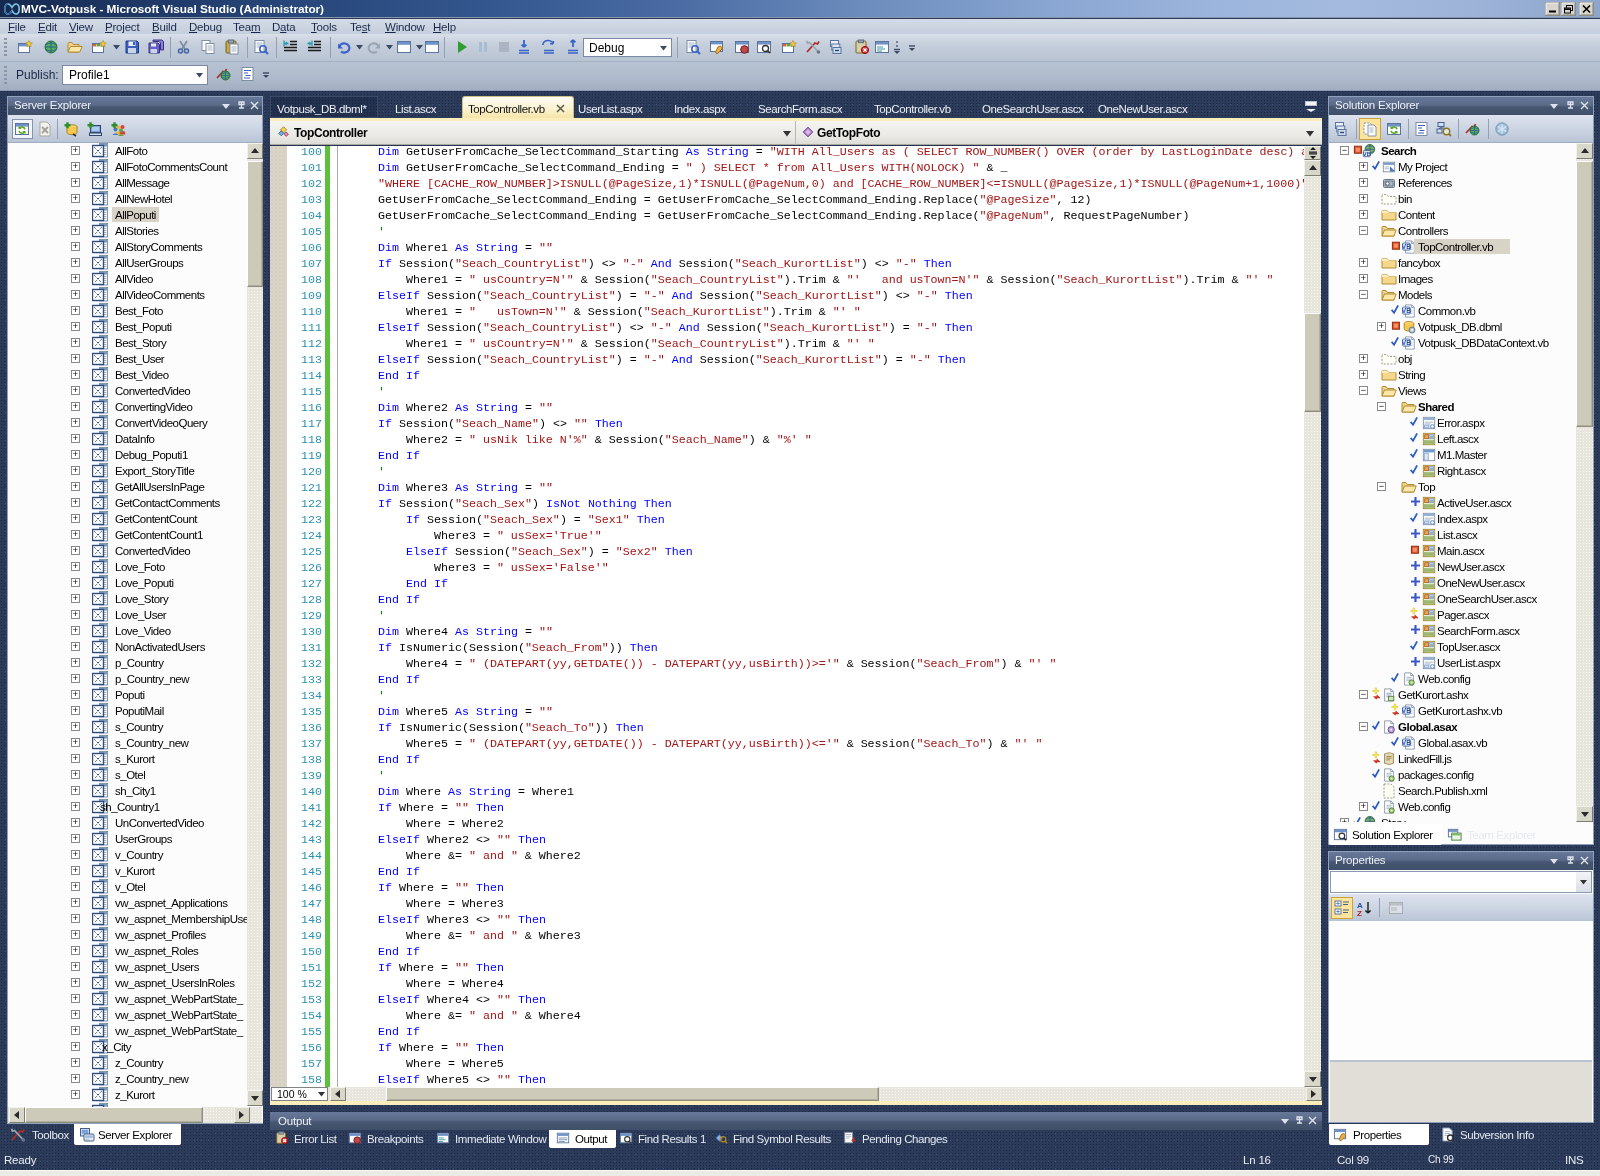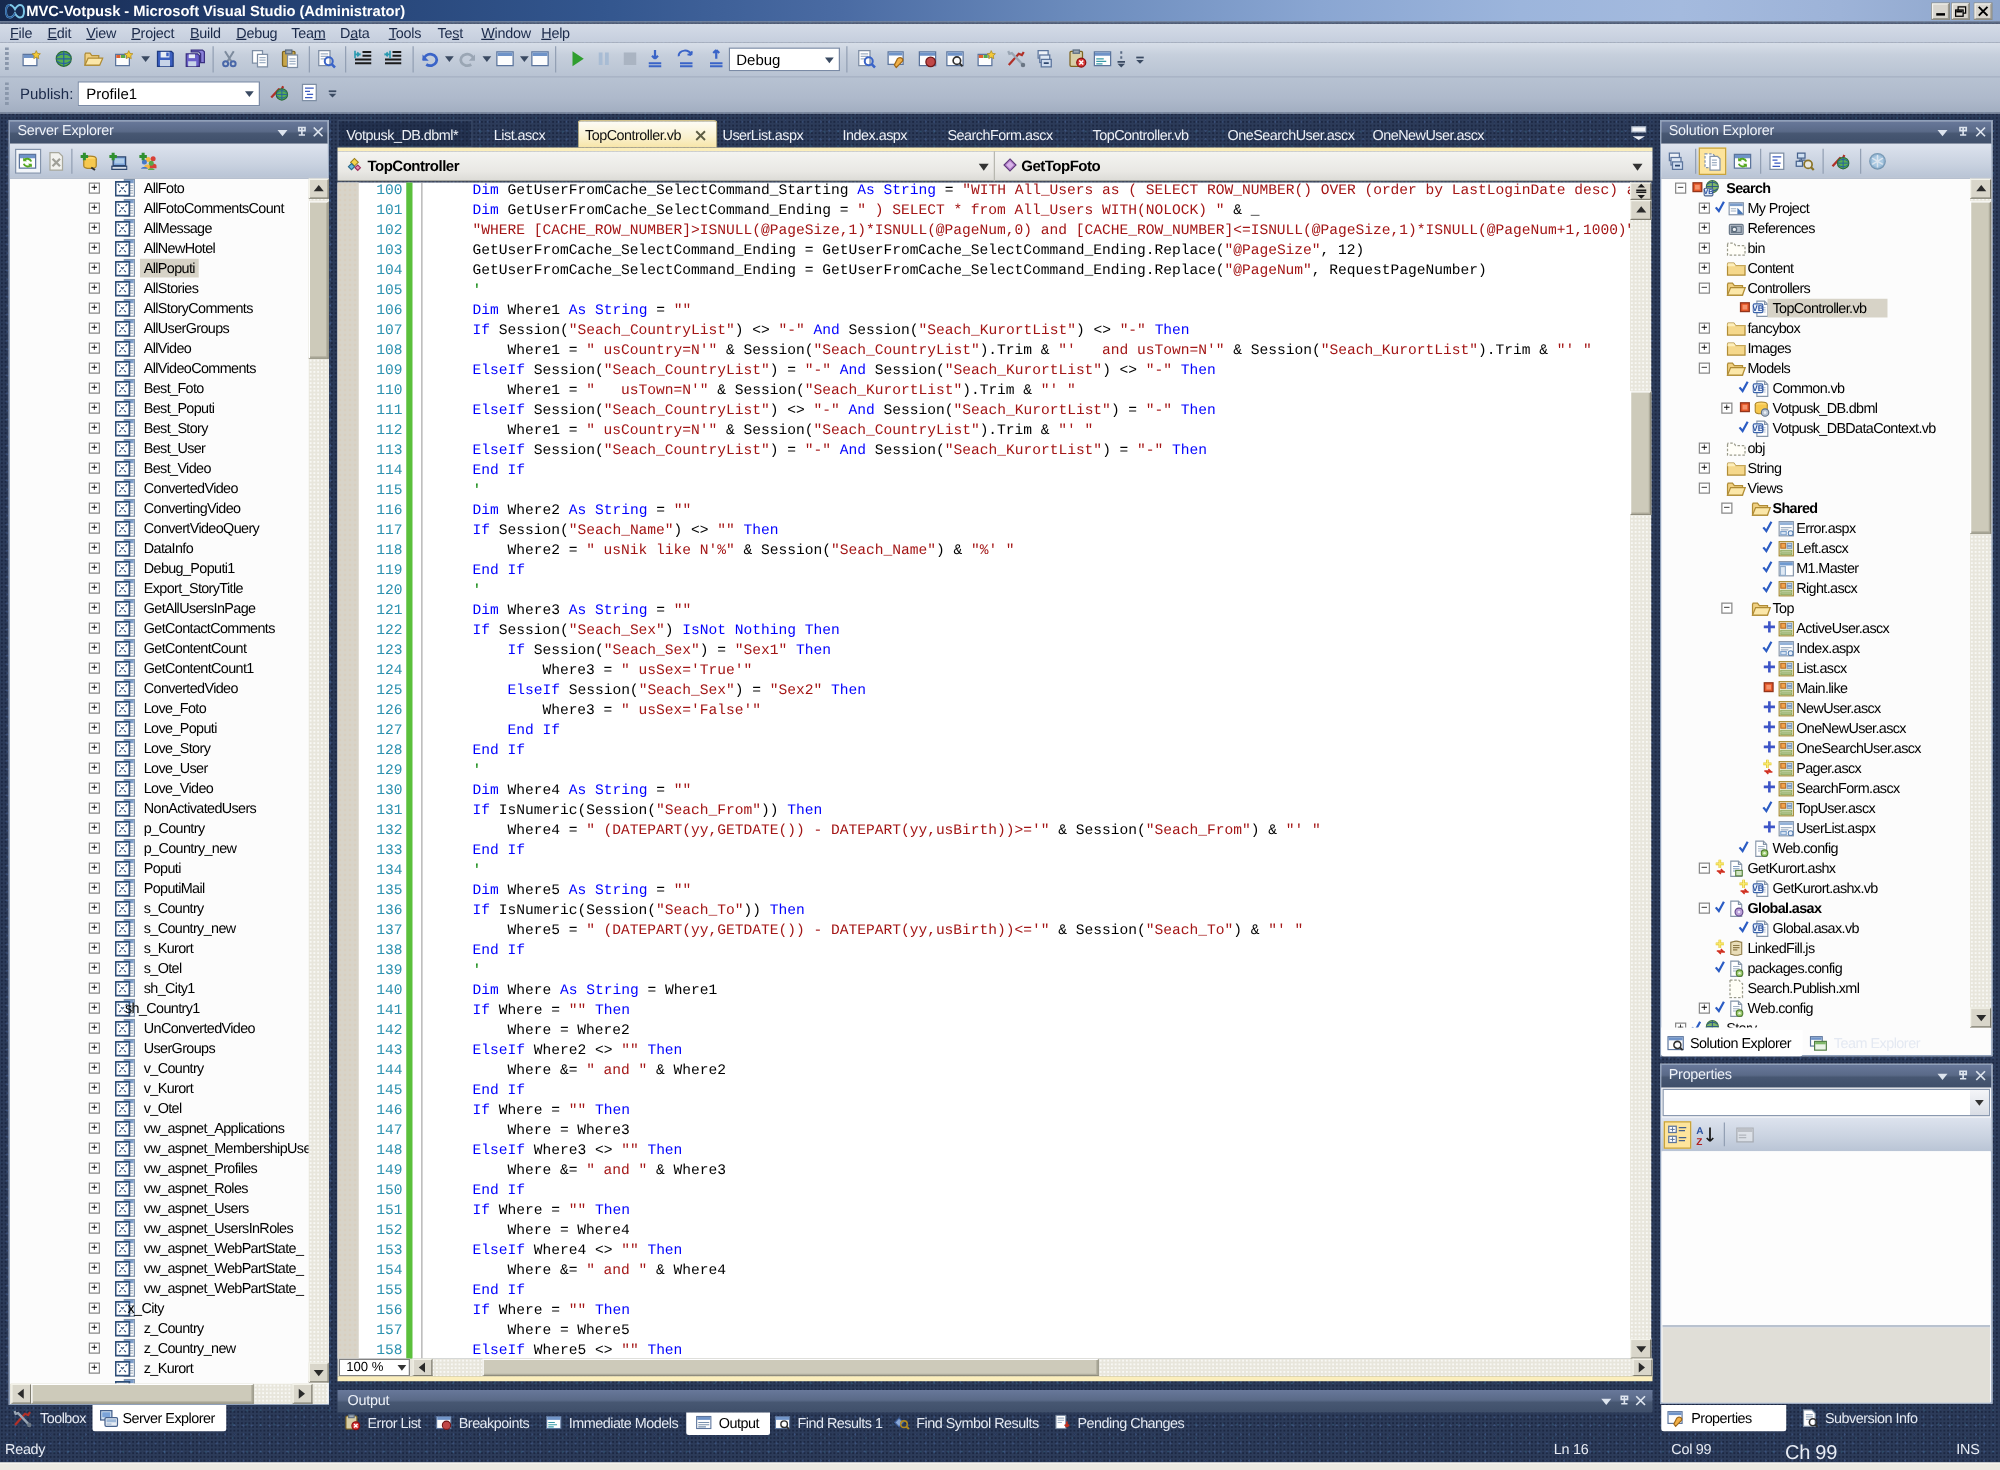--- a/index.html
+++ b/index.html
@@ -1122,21 +1122,21 @@
     <use href="#errlist"></use>
   </svg>
 <div class="a" style="left:294px;top:1133px;font-size:11.5px;letter-spacing:-.4px;color:#e4e9f2">Error List</div>
 <svg class="a" style="left:348px;top:1131px" width="14" height="14">
     <use href="#brkpt"></use>
   </svg>
 <div class="a" style="left:367px;top:1133px;font-size:11.5px;letter-spacing:-.4px;color:#e4e9f2">Breakpoints</div>
 <svg class="a" style="left:436px;top:1131px" width="14" height="14">
     <use href="#immwin"></use>
   </svg>
-<div class="a" style="left:455px;top:1133px;font-size:11.5px;letter-spacing:-.4px;color:#e4e9f2">Immediate Models</div>
+<div class="a" style="left:455px;top:1133px;font-size:11.5px;letter-spacing:-.4px;color:#e4e9f2">Immediate Window</div>
 <svg class="a" style="left:556px;top:1131px" width="14" height="14">
     <use href="#outwin"></use>
   </svg>
 <div class="a" style="left:575px;top:1133px;font-size:11.5px;letter-spacing:-.4px;color:#000">Output</div>
 <svg class="a" style="left:619px;top:1131px" width="14" height="14">
     <use href="#findres"></use>
   </svg>
 <div class="a" style="left:638px;top:1133px;font-size:11.5px;letter-spacing:-.4px;color:#e4e9f2">Find Results 1</div>
 <svg class="a" style="left:714px;top:1131px" width="14" height="14">
     <use href="#findsym"></use>
@@ -1338,21 +1338,21 @@
 <svg class="a" style="left:1422px;top:528px" width="14" height="14">
     <use href="#ascx"></use>
   </svg>
 <div class="row-txt" style="left:1437px;top:529px;font-weight:normal">List.ascx</div>
 <svg class="a" style="left:1409px;top:543px" width="13" height="13">
     <use href="#redsq"></use>
   </svg>
 <svg class="a" style="left:1422px;top:544px" width="14" height="14">
     <use href="#ascx"></use>
   </svg>
-<div class="row-txt" style="left:1437px;top:545px;font-weight:normal">Main.like</div>
+<div class="row-txt" style="left:1437px;top:545px;font-weight:normal">Main.ascx</div>
 <svg class="a" style="left:1409px;top:559px" width="13" height="13">
     <use href="#bplus"></use>
   </svg>
 <svg class="a" style="left:1422px;top:560px" width="14" height="14">
     <use href="#ascx"></use>
   </svg>
 <div class="row-txt" style="left:1437px;top:561px;font-weight:normal">NewUser.ascx</div>
 <svg class="a" style="left:1409px;top:575px" width="13" height="13">
     <use href="#bplus"></use>
   </svg>
@@ -1531,14 +1531,14 @@
   </svg>
 <div class="a" style="left:1353px;top:1129px;font-size:11.5px;letter-spacing:-.4px;color:#000">Properties</div>
 <svg class="a" style="left:1440px;top:1127px" width="15" height="15">
     <use href="#subv"></use>
   </svg>
 <div class="a" style="left:1460px;top:1129px;font-size:11.5px;letter-spacing:-.4px;color:#e4e9f2">Subversion Info</div>
 <div class="a" style="left:0;top:1148px;width:1600px;height:24px"></div>
 <div class="a" style="left:4px;top:1154px;font-size:11.5px;letter-spacing:-.2px;color:#e8ecf4">Ready</div>
 <div class="a" style="left:1243px;top:1154px;font-size:11.5px;letter-spacing:-.2px;color:#e8ecf4">Ln 16</div>
 <div class="a" style="left:1337px;top:1154px;font-size:11.5px;letter-spacing:-.2px;color:#e8ecf4">Col 99</div>
-<div class="a" style="left:1428px;top:1154px;font-size:16px;letter-spacing:-.2px;color:#e8ecf4">Ch 99</div>
+<div class="a" style="left:1428px;top:1154px;font-size:10px;letter-spacing:-.2px;color:#e8ecf4">Ch 99</div>
 <div class="a" style="left:1565px;top:1154px;font-size:11.5px;letter-spacing:-.2px;color:#e8ecf4">INS</div>
 <div class="a" style="left:0;top:1170px;width:1600px;height:6px;background:#eceae3;border-top:1px solid #f8f7f2"></div>
 </body></html>

